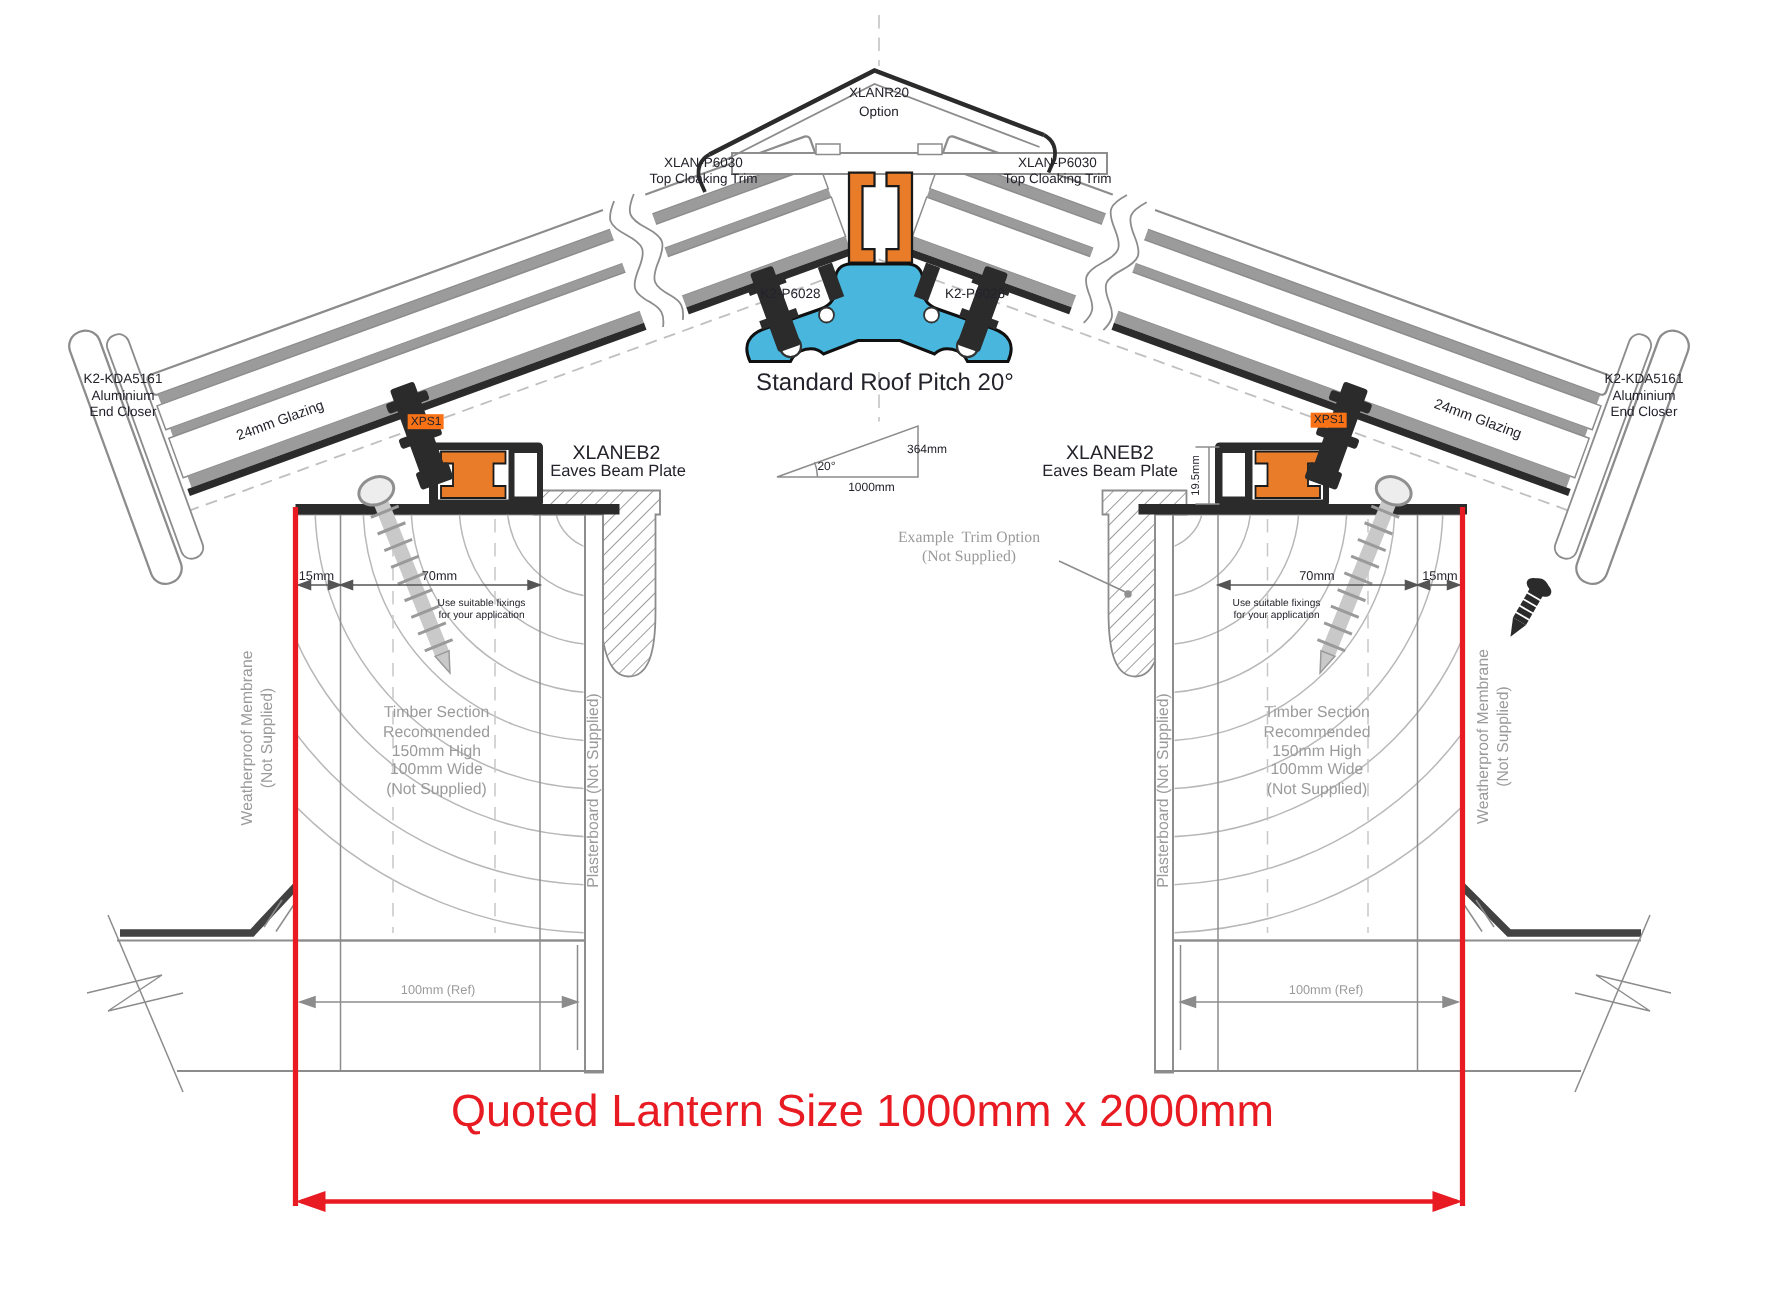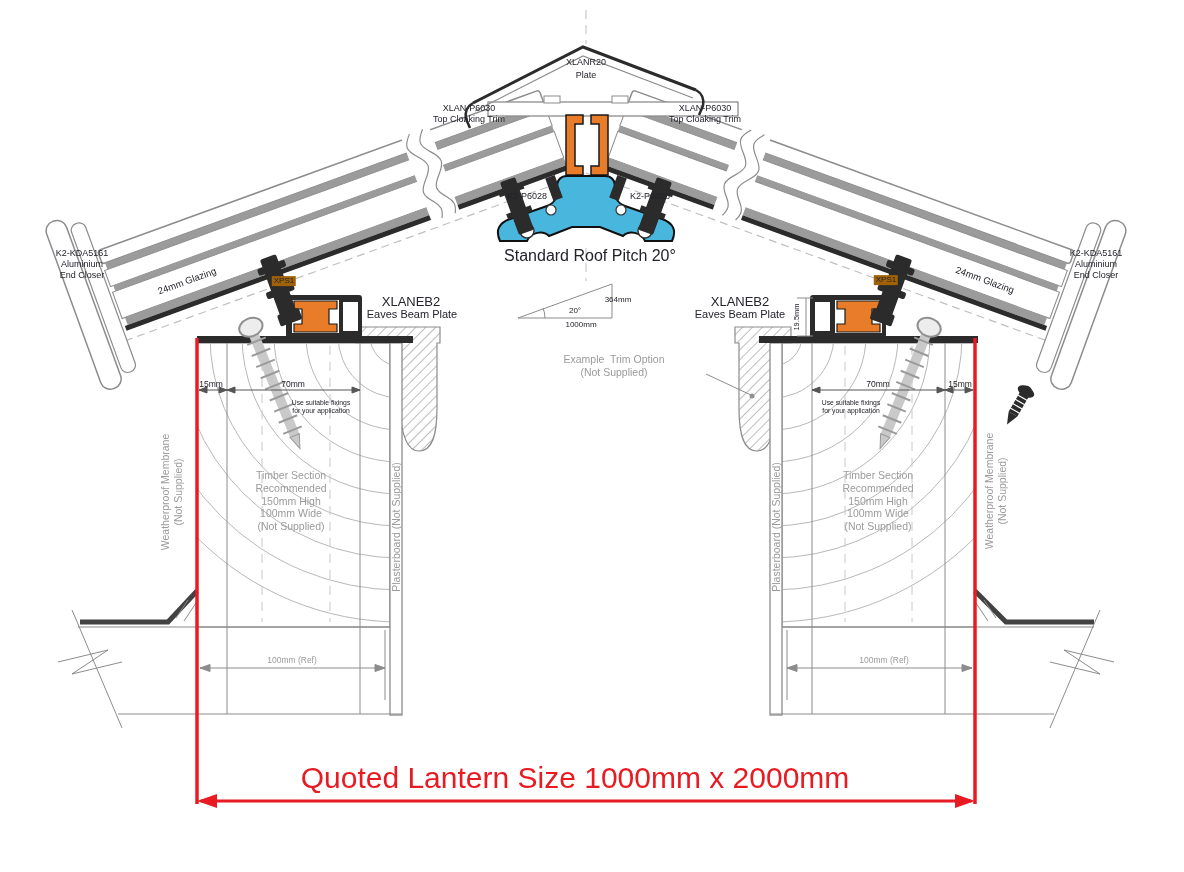--- a/index.html
+++ b/index.html
@@ -10,21 +10,21 @@
        color:var(--text_dark,#23232b);line-height:1.22;}
   .t-gray{color:var(--text_gray,#9b9b9b);}
   .t-red{color:var(--accent_red,#e81b23);}
   .rotL{transform:translate(-50%,-50%) rotate(-20deg);}
   .rotR{transform:translate(-50%,-50%) rotate(20deg);}
   .rotV{transform:translate(-50%,-50%) rotate(-90deg);}
   .fs7{font-size:6.8px;} .fs75{font-size:7.5px;} .fs8{font-size:8px;} .fs85{font-size:8.5px;}
   .fs9{font-size:9px;} .fs95{font-size:9.5px;} .fs105{font-size:10.5px;}
   .fs11{font-size:11px;} .fs125{font-size:16px;} .fs13{font-size:13px;}
   .fs30{font-size:30px;}
-  .bgw{background:#a16207;padding:0 2px;}
+  .bgw{background:#f97316;padding:0 2px;}
   
   .c-gray{stroke:var(--line_gray,#8c8c8c);} .c-dark{stroke:var(--line_dark,#2b2b2b);}
   .c-lite{stroke:var(--line_gray,#8c8c8c);opacity:.55;}
   .f-gray{fill:var(--fill_gray,#9b9b9b);} .f-dark{fill:var(--line_dark,#2b2b2b);}
   .f-orange{fill:var(--profile_orange,#e87c28);} .f-blue{fill:var(--profile_blue,#49b6dd);}
   .c-red{stroke:var(--accent_red,#e81b23);} .f-red{fill:var(--accent_red,#e81b23);}
   .c-grain{stroke:#b8b8b8;fill:none;stroke-width:1;}
   .nf{fill:none;}
 </style>
 </head>
@@ -296,50 +296,50 @@
   <g>
     <line x1="197" y1="338" x2="197" y2="804" class="c-red" stroke-width="3.5"></line>
     <line x1="975" y1="338" x2="975" y2="804" class="c-red" stroke-width="3.5"></line>
     <line x1="201" y1="801" x2="971" y2="801" class="c-red" stroke-width="3"></line>
     <polygon points="197,801 217,794 217,808" class="f-red"></polygon>
     <polygon points="975,801 955,794 955,808" class="f-red"></polygon>
   </g>
 </svg>
 
 <div class="lbl fs9" style="left:586px;top:62px;text-align:right;">XLANR20</div>
-<div class="lbl fs9" style="left:586px;top:75px;">Plate</div>
+<div class="lbl fs9" style="left:586px;top:75px;">Option</div>
 
 <div class="lbl fs9" style="left:469px;top:114px;"><div>XLAN-P6030</div><div>Top Cloaking Trim</div></div>
 <div class="lbl fs9" style="left:705px;top:114px;"><div>XLAN-P6030</div><div>Top Cloaking Trim</div></div>
 
 <div class="lbl fs9" style="left:527px;top:196px;">K2-P6028</div>
 <div class="lbl fs9" style="left:650px;top:196px;">K2-P6028</div>
 
 <div class="lbl fs125" style="left:590px;top:256px;">Standard Roof Pitch 20°</div>
-<div class="lbl fs8" style="left:552px;top:311px;padding-left:46px;">20°</div>
+<div class="lbl fs8" style="left:528px;top:311px;padding-left:46px;">20°</div>
 <div class="lbl fs8" style="left:581px;top:325px;">1000mm</div>
 <div class="lbl fs8" style="left:618px;top:300px;">364mm</div>
 
 <div class="lbl fs95 rotL" style="left:187px;top:281px;">24mm Glazing</div>
 <div class="lbl fs95 rotR" style="left:985px;top:280px;">24mm Glazing</div>
 
 <div class="lbl fs9" style="left:82px;top:264px;"><div>K2-KDA5161</div><div>Aluminium</div><div>End Closer</div></div>
 <div class="lbl fs9" style="left:1096px;top:264px;"><div>K2-KDA5161</div><div>Aluminium</div><div>End Closer</div></div>
 
 <div class="lbl fs8 bgw" style="left:284px;top:281px;">XPS1</div>
 <div class="lbl fs8 bgw" style="left:886px;top:280px;">XPS1</div>
 
 <div class="lbl fs13" style="left:411px;top:302px;">XLANEB2</div>
 <div class="lbl fs11" style="left:412px;top:315px;">Eaves Beam Plate</div>
 <div class="lbl fs13" style="left:740px;top:302px;">XLANEB2</div>
 <div class="lbl fs11" style="left:740px;top:315px;">Eaves Beam Plate</div>
 
 <div class="lbl fs75 rotV" style="left:797px;top:317px;">19.5mm</div>
 
-<div class="lbl fs105 t-gray" style="left:614px;top:366px;"><div>Example  Trim Option</div><div>(Not Supplied)</div></div>
+<div class="lbl fs105 t-gray" style="left:646px;top:366px;font-family:Liberation Serif, serif;"><div>Example  Trim Option</div><div>(Not Supplied)</div></div>
 
 <div class="lbl fs85" style="left:211px;top:384px;">15mm</div>
 <div class="lb fs85 lbl" style="left:293px;top:384px;">70mm</div>
 <div class="lbl fs85" style="left:878px;top:384px;">70mm</div>
 <div class="lbl fs85" style="left:960px;top:384px;">15mm</div>
 
 <div class="lbl fs7" style="left:321px;top:407px;"><div>Use suitable fixings</div><div>for your application</div></div>
 <div class="lbl fs7" style="left:851px;top:407px;"><div>Use suitable fixings</div><div>for your application</div></div>
 
 <div class="lbl fs105 t-gray" style="left:291px;top:501px;"><div>Timber Section</div><div>Recommended</div><div>150mm High</div><div>100mm Wide</div><div>(Not Supplied)</div></div>
@@ -347,15 +347,15 @@
 
 <div class="lbl fs105 t-gray rotV" style="left:172px;top:492px;"><div>Weatherproof Membrane</div><div>(Not Supplied)</div></div>
 <div class="lbl fs105 t-gray rotV" style="left:996px;top:491px;"><div>Weatherproof Membrane</div><div>(Not Supplied)</div></div>
 
 <div class="lbl fs105 t-gray rotV" style="left:396px;top:527px;">Plasterboard (Not Supplied)</div>
 <div class="lbl fs105 t-gray rotV" style="left:776px;top:527px;">Plasterboard (Not Supplied)</div>
 
 <div class="lbl fs85 t-gray" style="left:292px;top:660px;">100mm (Ref)</div>
 <div class="lbl fs85 t-gray" style="left:884px;top:660px;">100mm (Ref)</div>
 
-<div class="lbl fs30 t-red" style="left:575px;top:778px;">Quoted Lantern Size 1000mm x 2000mm</div>
+<div class="lbl fs30 t-red" style="left:575px;top:742px;">Quoted Lantern Size 1000mm x 2000mm</div>
 
 </div>
 
 </body></html>

